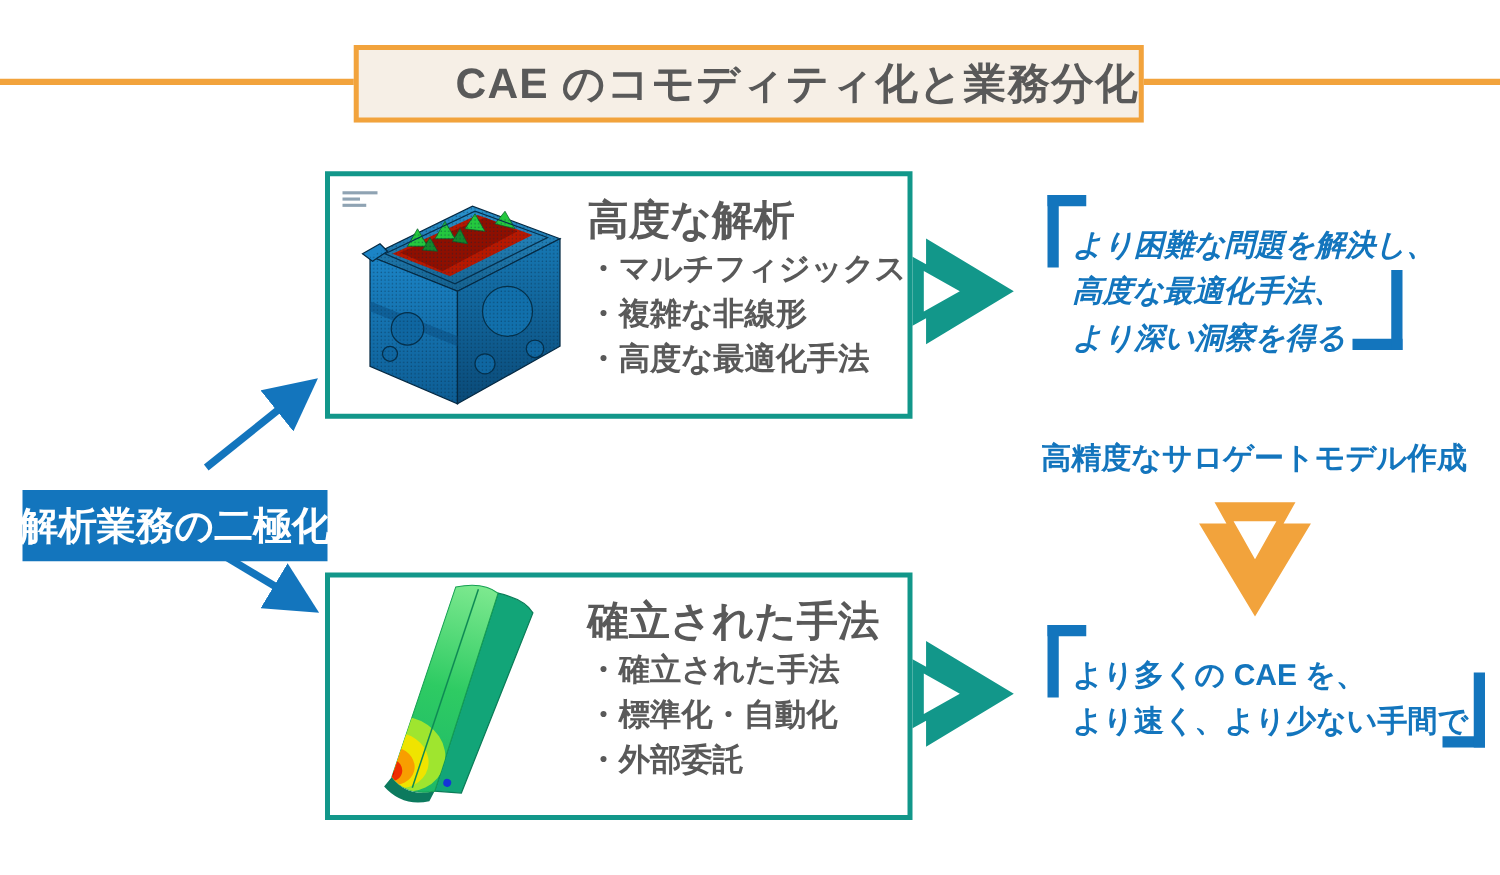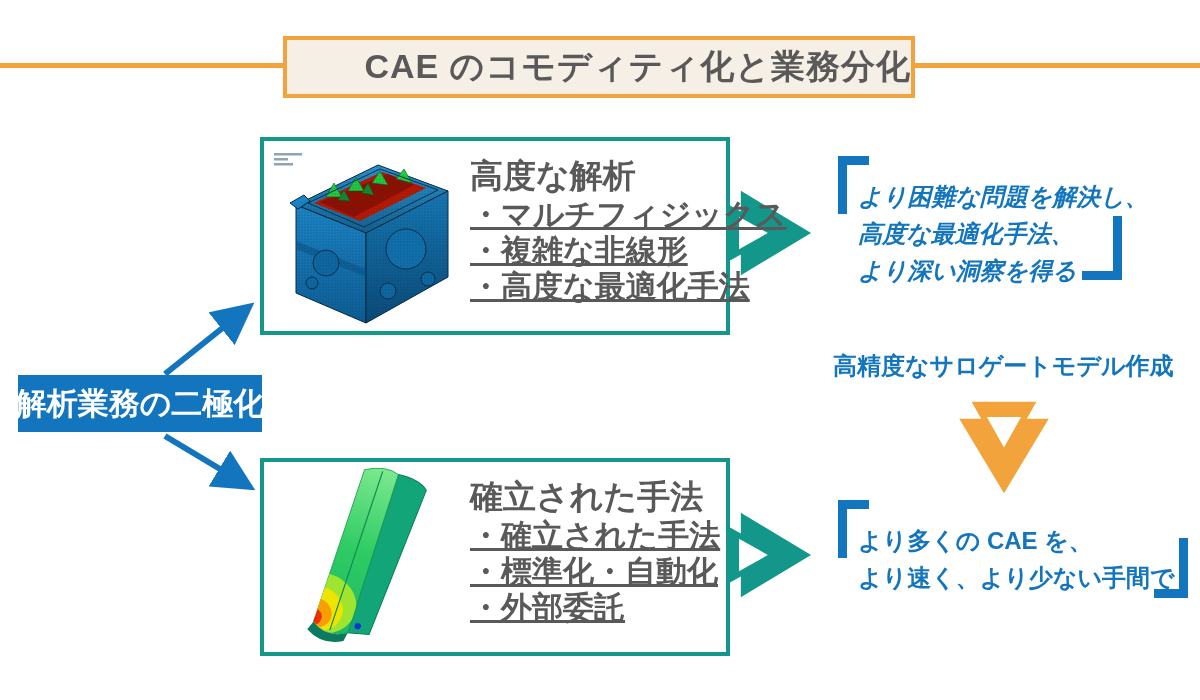--- a/index.html
+++ b/index.html
@@ -12,35 +12,35 @@
   .stage{position:relative;width:1200px;height:700px;background:var(--white);overflow:hidden;}
 
   
   .title-line{position:absolute;left:0;top:63px;width:1200px;height:5px;background:var(--orange);}
   .title-box{position:absolute;left:283px;top:36px;width:632px;height:62px;
     background:var(--title_bg);border:4px solid var(--orange);
     display:flex;align-items:center;justify-content:flex-end;z-index:2;padding-left:28px;}
   .title-box span{font-size:34px;font-weight:600;color:var(--text_gray);letter-spacing:1px;white-space:nowrap;}
 
   
-  .label-box{position:absolute;left:18px;top:375px;width:244px;height:57px;background:var(--blue);
+  .label-box{position:absolute;left:18px;top:392px;width:244px;height:57px;background:var(--blue);
     display:flex;align-items:center;justify-content:center;z-index:3;}
   .label-box span{color:#fff;font-size:31px;font-weight:bold;white-space:nowrap;}
 
   
   .tealbox{position:absolute;left:260px;width:470px;height:198px;background:#fff;
     border:4px solid var(--teal);z-index:2;}
   .tealbox.adv{top:137px;}
   .tealbox.rou{top:458px;}
   .fea-img{position:absolute;}
   .fea-img.engine{left:4px;top:4px;width:196px;height:182px;}
   .fea-img.blade{left:22px;top:3px;width:160px;height:184px;}
   .box-text{position:absolute;left:206px;top:14px;right:6px;color:var(--text_gray);}
   .box-text .heading{font-size:33px;font-weight:bold;line-height:42px;white-space:nowrap;}
-  .box-text .bullet{font-size:31px;font-weight:bold;line-height:36px;white-space:nowrap;text-decoration:underline;}
+  .box-text .bullet{font-size:25px;font-weight:bold;line-height:36px;white-space:nowrap;}
 
   
   .diag{position:absolute;z-index:1;}
   .diag.up{left:155px;top:296px;width:105px;height:84px;}
   .diag.down{left:155px;top:428px;width:105px;height:68px;}
 
   
   .rarrow{position:absolute;width:97px;height:90px;z-index:1;}
   .rarrow.top{left:718px;top:188px;}
   .rarrow.bottom{left:718px;top:510px;}

